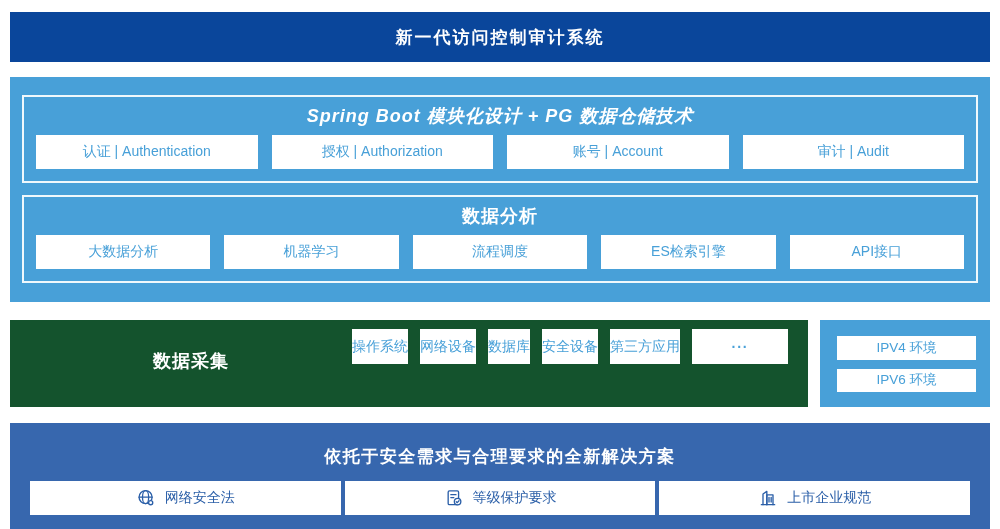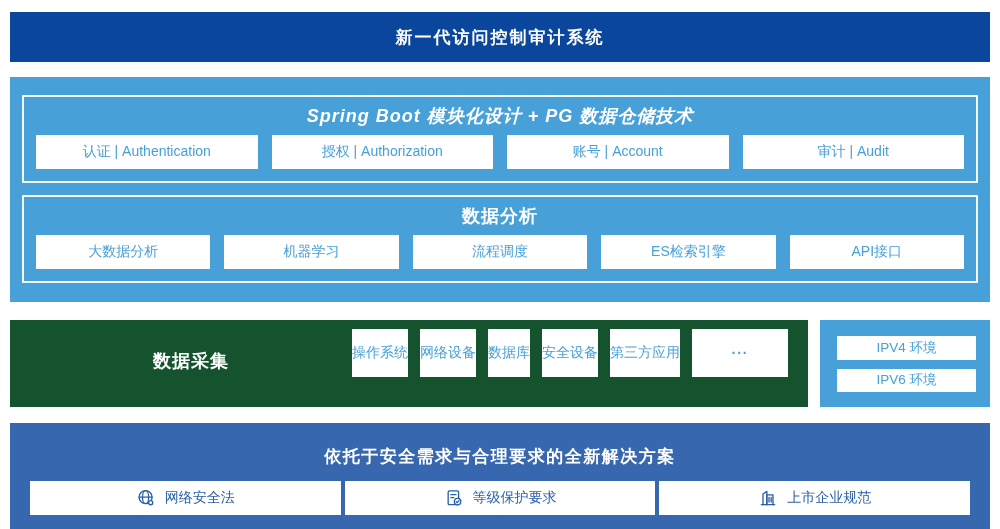--- a/index.html
+++ b/index.html
@@ -46,21 +46,21 @@
   
   .mid-row{margin:18px 10px 0;display:flex;gap:12px;height:87px;}
   .collection{
     flex:1;background:#14532d;box-sizing:border-box;
     padding:9px 20px 15px;display:flex;flex-direction:row;
   }
   .collection-title{
     flex:1;display:flex;align-items:center;justify-content:center;
     color:#ffffff;font-size:18px;font-weight:bold;letter-spacing:1px;
   }
-  .collection-row{display:flex;gap:12px;height:48px;flex:none;}
+  .collection-row{display:flex;gap:12px;height:35px;flex:none;}
   .collection-row .wbox.more{flex:0 0 96px;font-weight:bold;letter-spacing:1px;}
   .env-panel{
     flex:0 0 170px;background:#48a0d8;box-sizing:border-box;
     padding:16px 14px 15px 17px;display:flex;flex-direction:column;gap:9px;
   }
   .env-box{
     height:33px;background:#ffffff;display:flex;align-items:center;justify-content:center;
     color:#48a0d8;font-size:13.5px;white-space:nowrap;
   }
 

